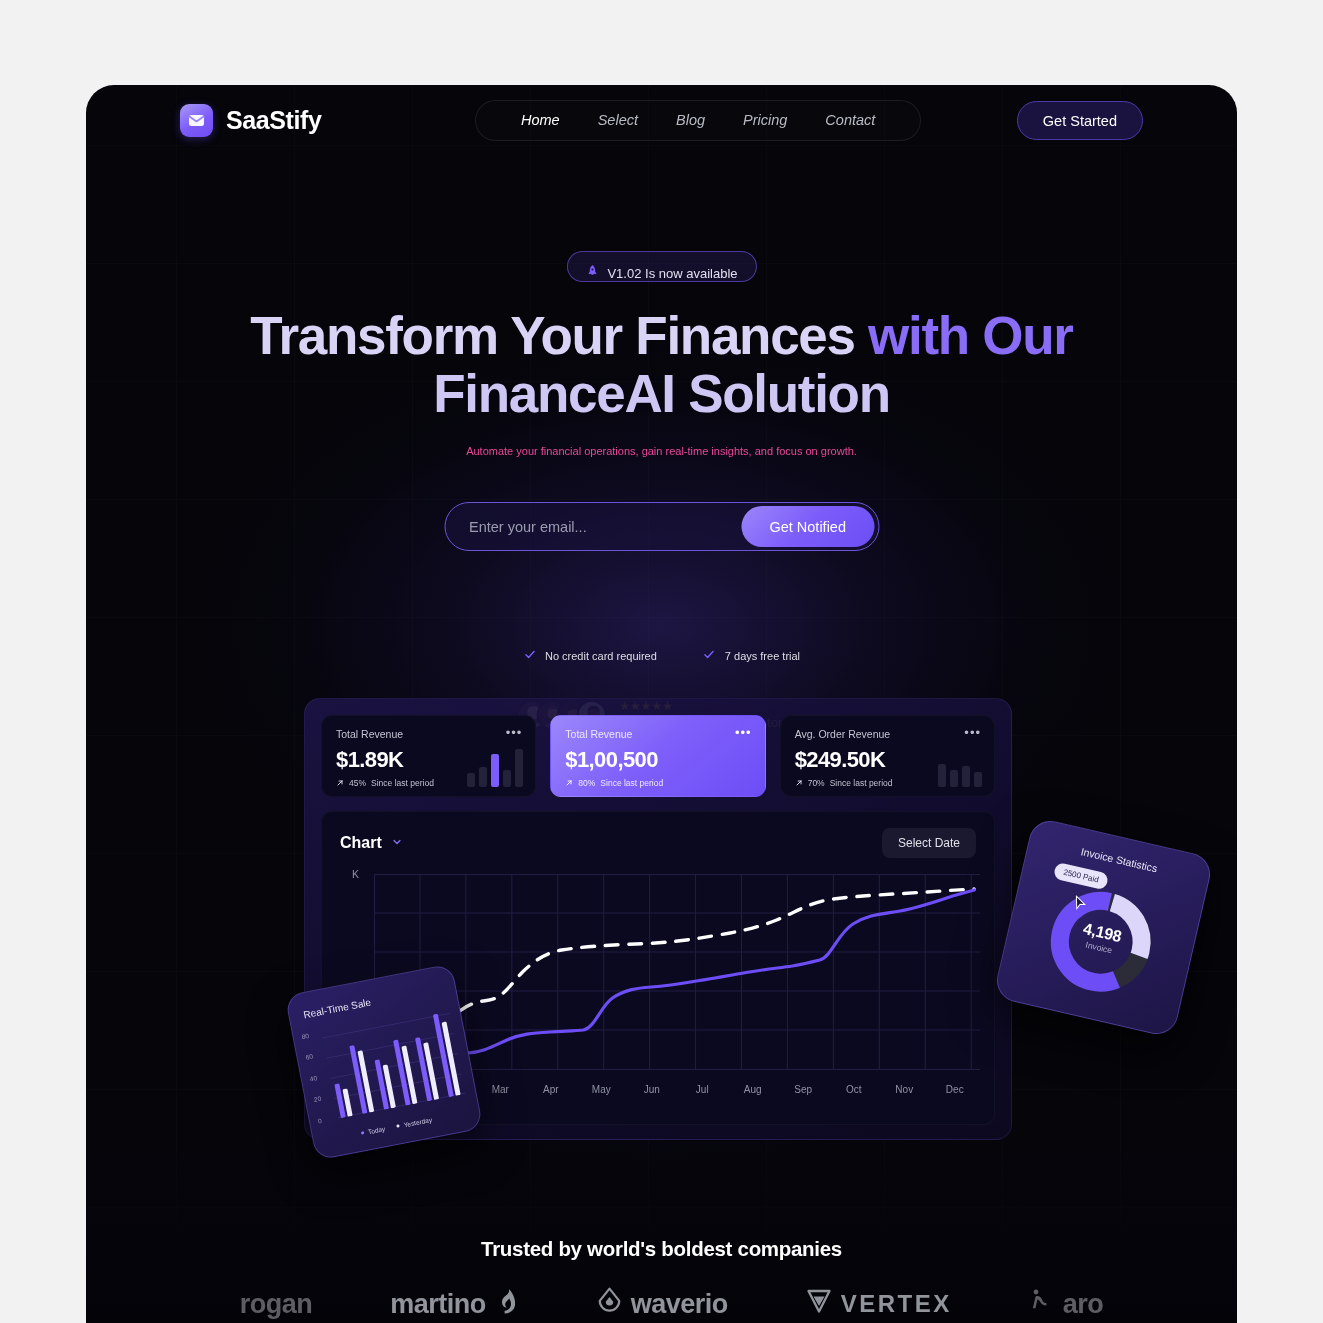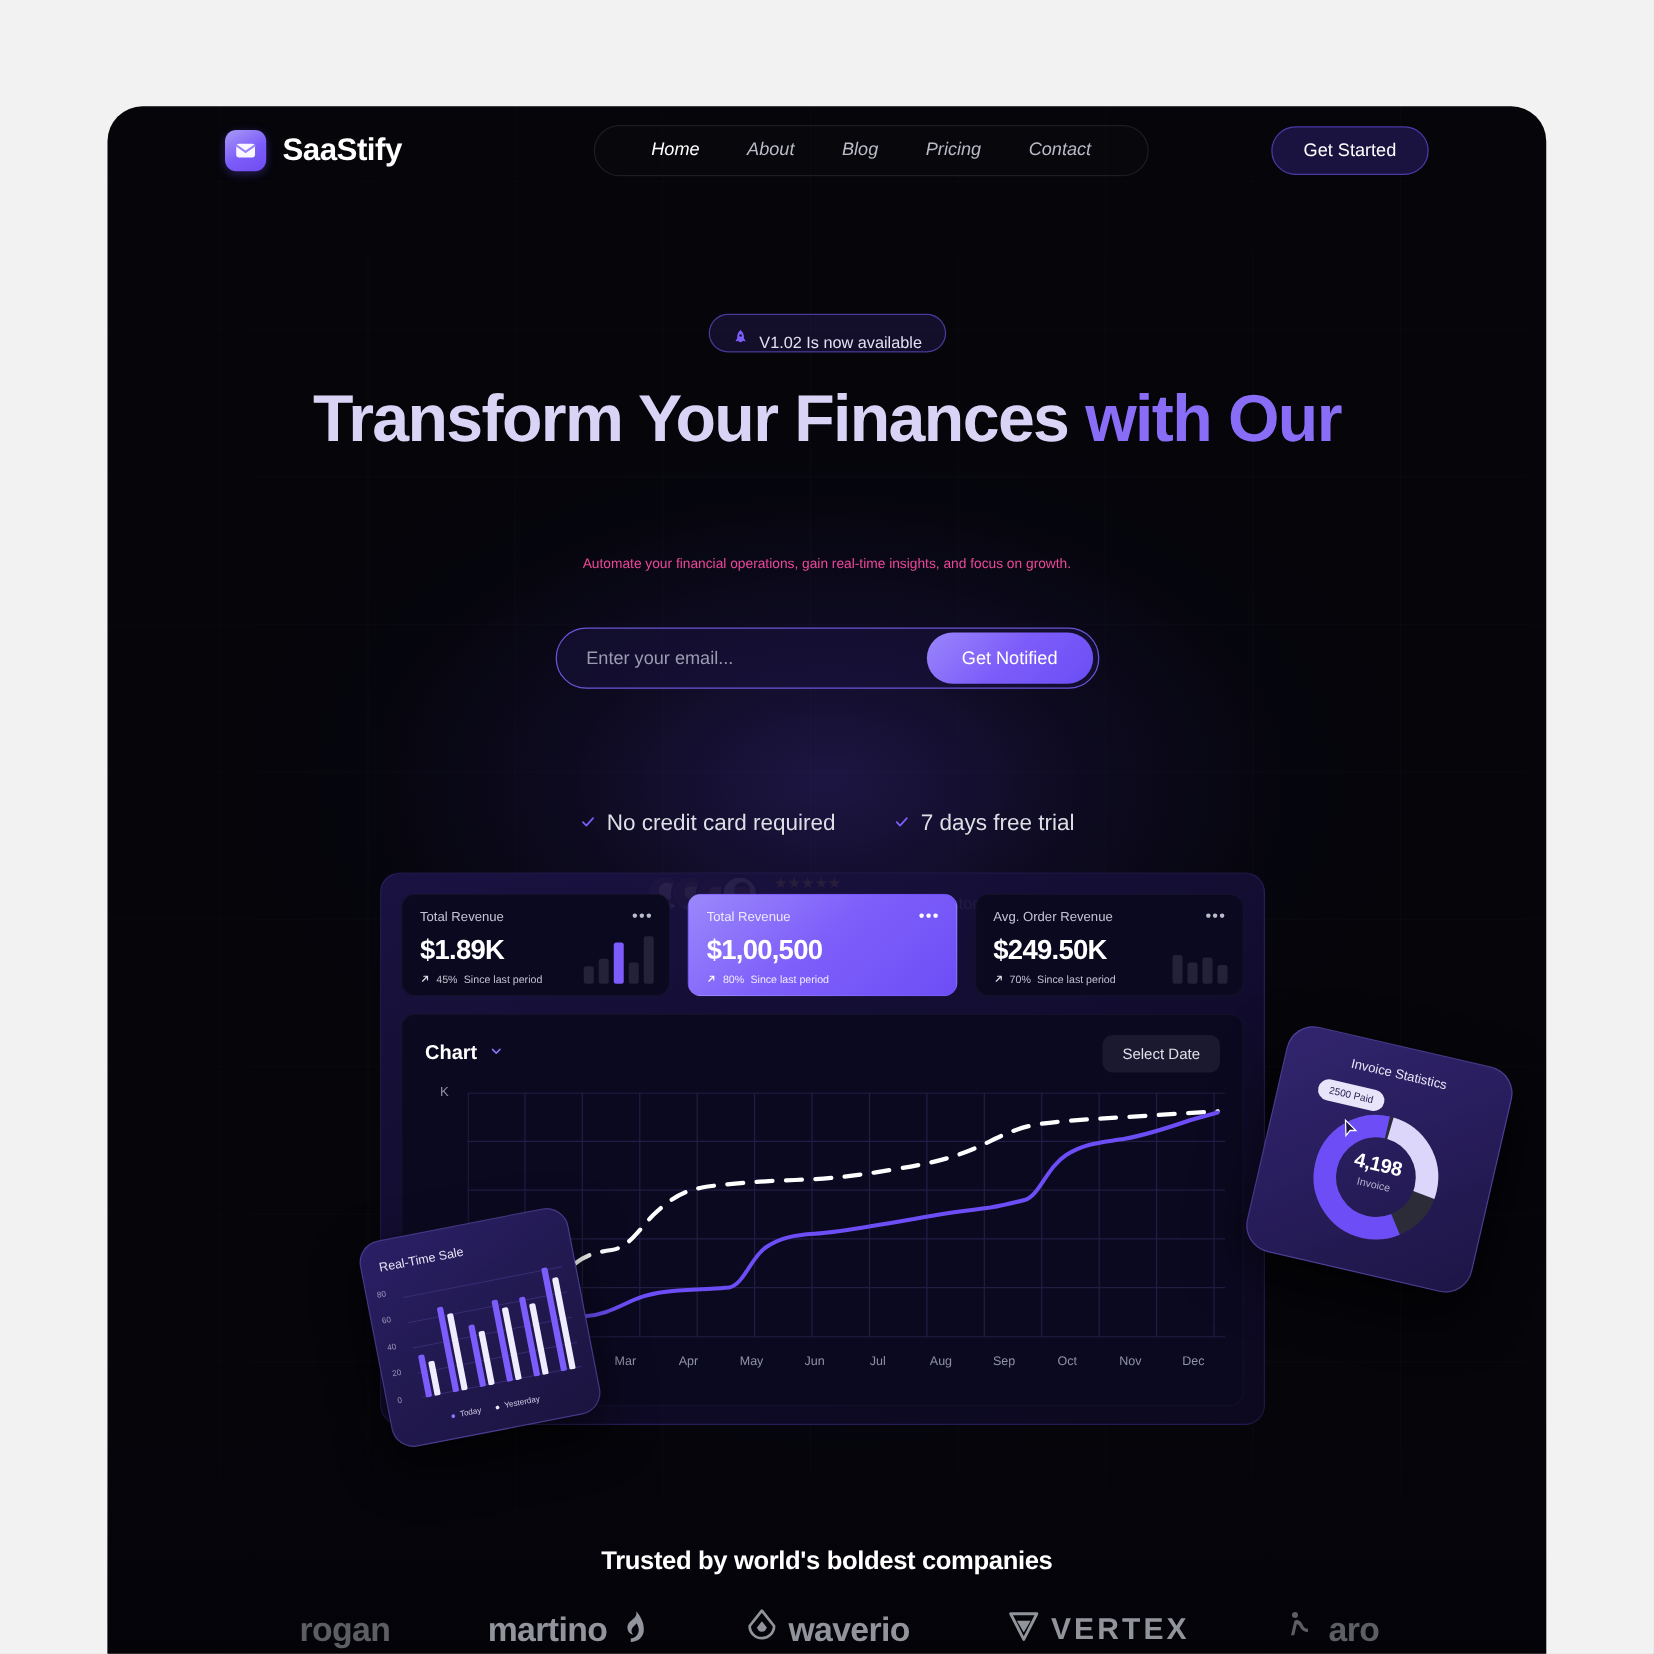--- a/index.html
+++ b/index.html
@@ -219,21 +219,21 @@
     white-space: nowrap;
   }
 
   .perks {
     position: absolute;
     left: 50%; top: 563px;
     transform: translateX(-50%);
     display: flex; align-items: center; gap: 46px;
     white-space: nowrap;
   }
-  .perk { display: flex; align-items: center; gap: 9px; color: #dedfe6; font-size: 18px; }
+  .perk { display: flex; align-items: center; gap: 9px; color: #dedfe6; font-size: 11px; }
 
   .social {
     position: absolute;
     left: 50%; top: 615px;
     transform: translateX(-50%);
     display: flex; align-items: center; gap: 13px;
   }
   .avatars { display: flex; }
   .avatar {
     width: 30px; height: 30px;
@@ -418,21 +418,21 @@
           <svg width="19" height="19" viewBox="0 0 24 24" fill="none">
             <rect x="2.5" y="5" width="19" height="14" rx="3" fill="#ffffff" opacity="0.95"></rect>
             <path d="M3 7l9 6.2L21 7" stroke="#9b87fb" stroke-width="2.2" fill="none" stroke-linecap="round" stroke-linejoin="round"></path>
           </svg>
         </span>
         <span class="brand-name">SaaStify</span>
       </div>
 
       <nav class="navpill">
         <a class="navitem active" href="#">Home</a>
-        <a class="navitem" href="#">About</a>
+        <a class="navitem" href="#">Select</a>
         <a class="navitem" href="#">Blog</a>
         <a class="navitem" href="#">Pricing</a>
         <a class="navitem" href="#">Contact</a>
       </nav>
 
       <button class="cta-top">Get Started</button>
     </div>
 
     <div class="hero">
 
@@ -441,20 +441,21 @@
           <svg width="13" height="13" viewBox="0 0 24 24" fill="#7c5cfa">
             <path d="M12 2c3.2 2.6 5 6.3 5 10.2v2.3l2 2.4v2.1l-3.4-1.2a4.2 4.2 0 0 1-7.2 0L5 19v-2.1l2-2.4v-2.3C7 8.3 8.8 4.6 12 2z"></path>
             <circle cx="12" cy="10" r="1.9" fill="#1a1340"></circle>
           </svg>
         </span>
         <span class="badge-text">V1.02 Is now available</span>
       </div>
 
       <h1 class="headline">
         <span>Transform Your Finances </span><span class="hl-accent">with Our</span><br>
+        <span class="hl-line2">FinanceAI Solution</span>
       </h1>
 
       <p class="subhead">Automate your financial operations, gain real-time insights, and focus on growth.</p>
 
       <form class="signup">
         <input class="email-input" type="text" placeholder="Enter your email..." style="">
         <button class="notify-btn">Get Notified</button>
       </form>
 
       <div class="perks">

